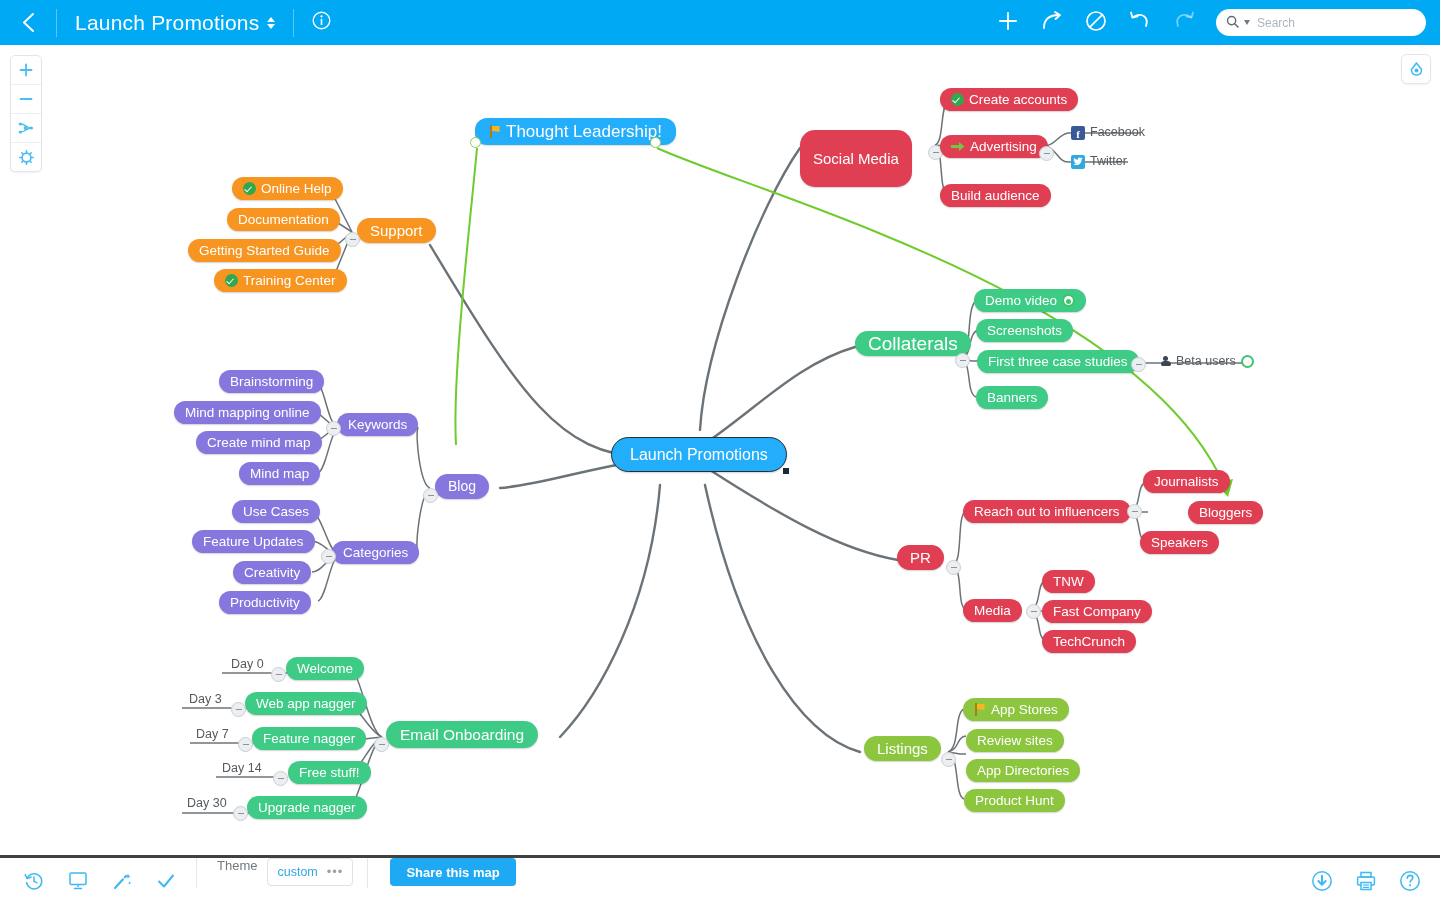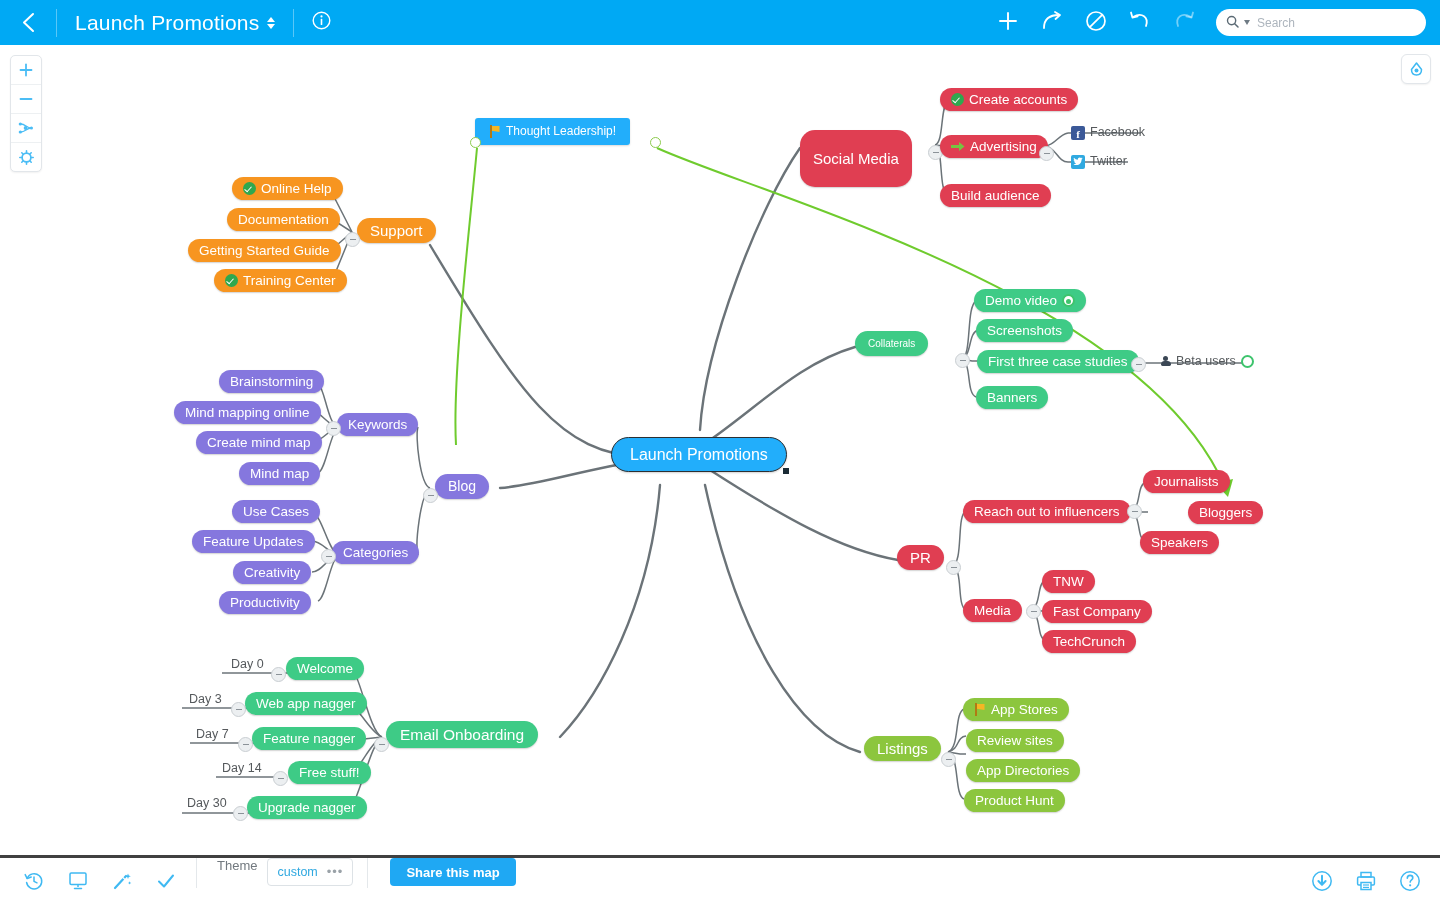--- a/index.html
+++ b/index.html
@@ -66,21 +66,21 @@
     border-radius:13px;padding:3px 11px;color:#fff;font-size:13.5px;
     white-space:nowrap;box-sizing:border-box;cursor:pointer;
     line-height:17px;
   }
   .node.plain{background:transparent;color:#55595c;padding:1px 3px;font-size:12.5px;}
   .node.root{
     background:#22AEFB;font-size:16px;padding:8px 18px;border-radius:19px;
     border:1.5px solid #2b2f33;box-shadow:0 1px 2px rgba(0,0,0,.18);
   }
   .node.float{
-    background:#22AEFB;font-size:12px;padding:5px 14px;border-radius:3px;
+    background:#22AEFB;font-size:17px;padding:5px 14px;border-radius:12px;
     box-shadow:0 1px 2px rgba(0,0,0,.15);
   }
   .node.shadow{box-shadow:0 1px 1.5px rgba(0,0,0,.18);}
   .resize-handle{position:absolute;right:-3px;bottom:-3px;width:6px;height:6px;background:#1b2b36;}
 
   
   .toggle{
     position:absolute;width:13px;height:13px;border-radius:50%;
     background:#eceff1;border:1px solid #c9ced2;cursor:pointer;
     display:flex;align-items:center;justify-content:center;
@@ -495,21 +495,21 @@
         <svg width="10" height="9" viewBox="0 0 10 9">
             <path d="M9.6,1.1 C9.2,1.3 8.9,1.4 8.5,1.5 C8.9,1.2 9.1,0.9 9.3,0.5 C8.9,0.7 8.5,0.9 8.1,1 C7.7,0.6 7.2,0.4 6.7,0.4 C5.6,0.4 4.8,1.3 4.8,2.3 C4.8,2.5 4.8,2.6 4.9,2.8 C3.3,2.7 1.9,1.9 1,0.8 C0.8,1.1 0.7,1.4 0.7,1.8 C0.7,2.4 1,3 1.5,3.3 C1.2,3.3 0.9,3.2 0.7,3.1 C0.7,4 1.3,4.8 2.2,5 C2,5 1.9,5.1 1.7,5.1 C1.6,5.1 1.5,5 1.4,5 C1.6,5.8 2.3,6.4 3.2,6.4 C2.5,6.9 1.7,7.2 0.8,7.2 C0.6,7.2 0.5,7.2 0.3,7.2 C1.2,7.7 2.2,8.1 3.3,8.1 C6.7,8.1 8.5,5.3 8.5,2.9 C8.5,2.8 8.5,2.7 8.5,2.7 C8.9,2.4 9.3,1.8 9.6,1.1 Z" fill="#fff"></path>
           </svg>
       </span>
       <span>Twitter</span>
     </div>
     <div class="node shadow" style="left:940px;top:139px;background:#E03E52;">
       <span>Build audience</span>
     </div>
 
-    <div class="node shadow" style="left:855px;top:286px;background:#3ECB86;font-size:10px;padding:4px 13px;border-radius:15px;">
+    <div class="node shadow" style="left:855px;top:286px;background:#3ECB86;font-size:19px;padding:4px 13px;border-radius:15px;">
       <span>Collaterals</span>
     </div>
     <div class="toggle" style="left:955px;top:308px;"></div>
     <div class="node shadow" style="left:974px;top:244px;background:#3ECB86;">
       <span>Demo video</span>
       <span class="ic ic-ring dot"></span>
     </div>
     <div class="node shadow" style="left:976px;top:274px;background:#3ECB86;">
       <span>Screenshots</span>
     </div>

